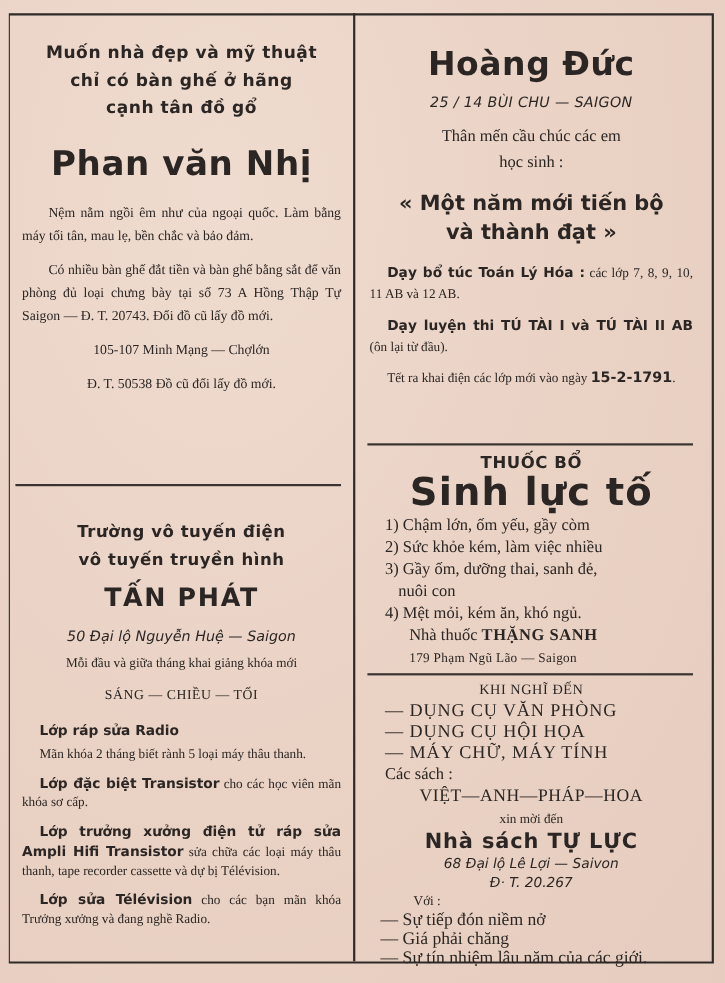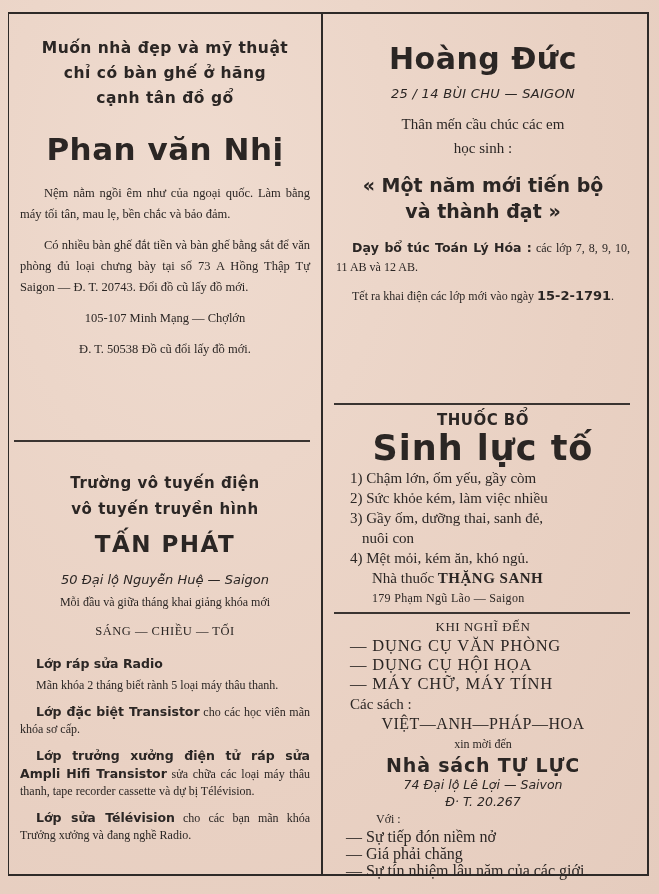--- a/index.html
+++ b/index.html
@@ -121,20 +121,21 @@
   <div class="greet serif">
     <p>Thân mến cầu chúc các em</p>
     <p>học sinh :</p>
   </div>
   <div class="slogan sans b">
     <p>« Một năm mới tiến bộ</p>
     <p>và thành đạt »</p>
   </div>
   <div class="info serif">
     <p class="c just"><span class="t">Dạy bổ túc Toán Lý Hóa :</span><span> các lớp 7, 8, 9, 10, 11 AB và 12 AB.</span></p>
+    <p class="c just"><span class="t">Dạy luyện thi TÚ TÀI I và TÚ TÀI II AB</span><span> (ôn lại từ đầu).</span></p>
     <p class="c just"><span>Tết ra khai điện các lớp mới vào ngày </span><span class="date">15-2-1791</span><span>.</span></p>
   </div>
 </div>
 
 <div class="panel" id="pD">
   <div class="kicker sans b">THUỐC BỔ</div>
   <div class="brand sans b">Sinh lực tố</div>
   <div class="list serif">
     <p class="li">1) Chậm lớn, ốm yếu, gầy còm</p>
     <p class="li">2) Sức khỏe kém, làm việc nhiều</p>
@@ -150,21 +151,21 @@
   <div class="kicker serif">KHI NGHĨ ĐẾN</div>
   <div class="items serif">
     <p>— DỤNG CỤ VĂN PHÒNG</p>
     <p>— DỤNG CỤ HỘI HỌA</p>
     <p>— MÁY CHỮ, MÁY TÍNH</p>
   </div>
   <div class="booksl serif">Các sách :</div>
   <div class="langs serif">VIỆT—ANH—PHÁP—HOA</div>
   <div class="invite serif">xin mời đến</div>
   <div class="brand sans b">Nhà sách TỰ LỰC</div>
-  <div class="addr sans i">74 Đại lộ Lê Lợi — Saivon</div>
+  <div class="addr sans i">68 Đại lộ Lê Lợi — Saivon</div>
   <div class="tel sans i">Đ· T. 20.267</div>
   <div class="with serif">Với :</div>
   <div class="perks serif">
     <p>— Sự tiếp đón niềm nở</p>
     <p>— Giá phải chăng</p>
     <p>— Sự tín nhiệm lâu năm của các giới.</p>
   </div>
 </div>
 
 </body></html>

